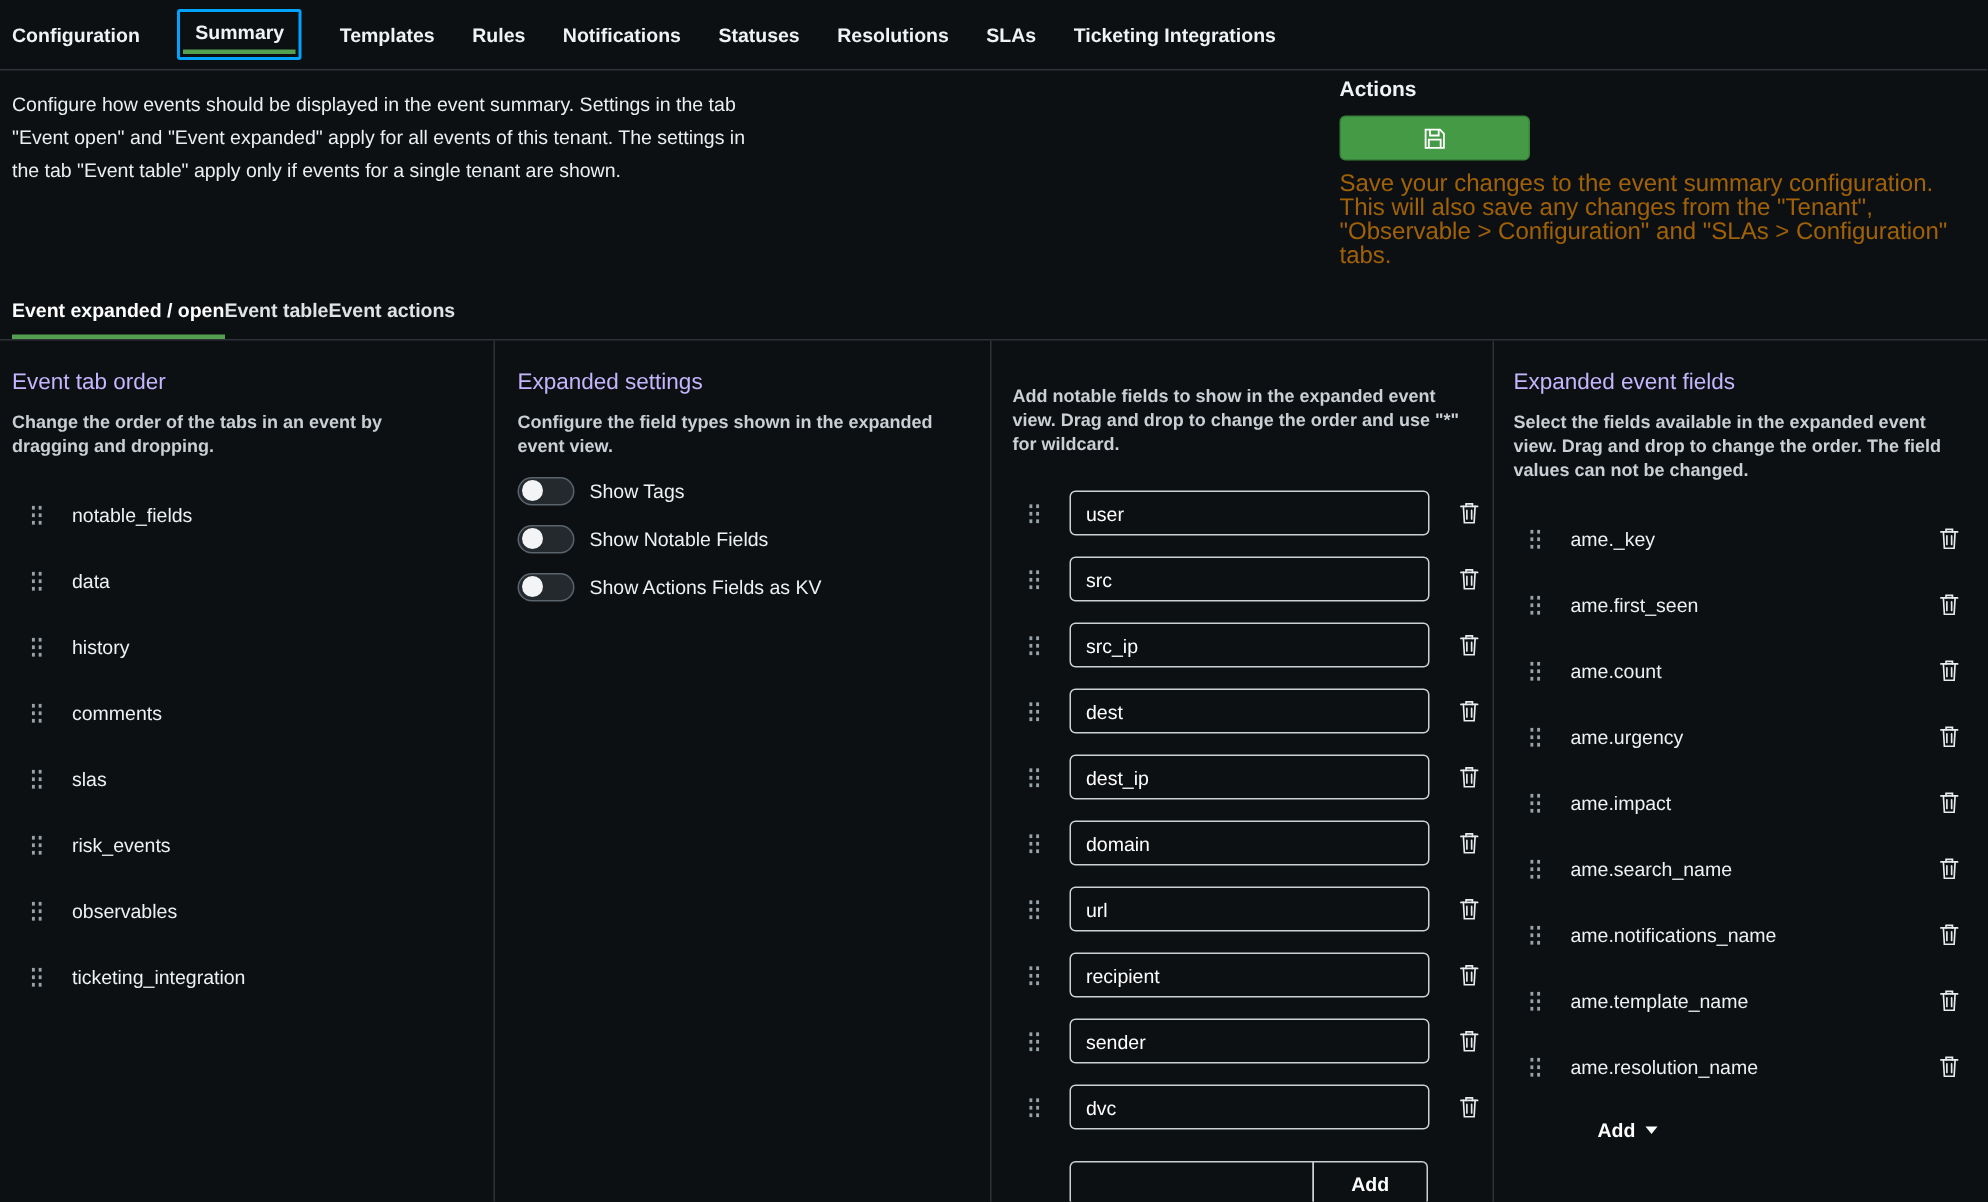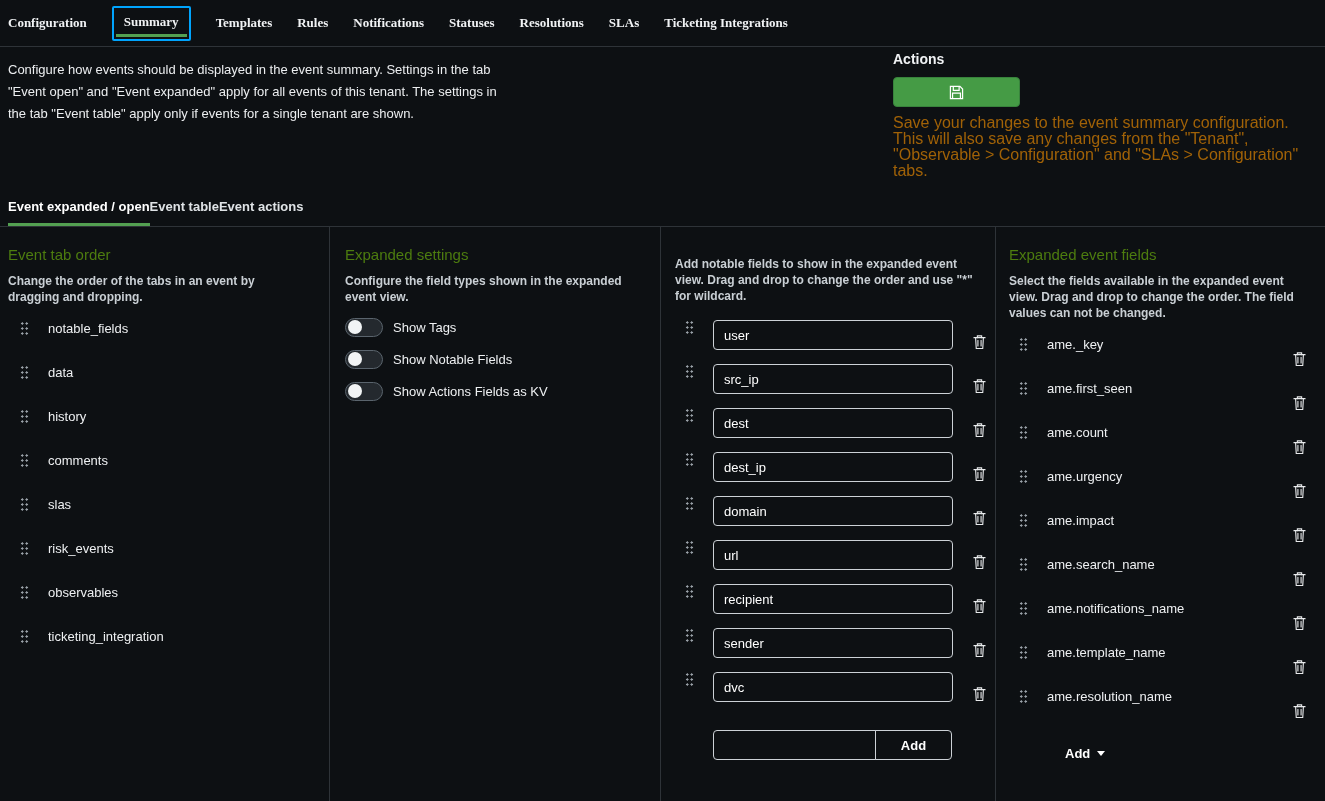--- a/index.html
+++ b/index.html
@@ -4,21 +4,21 @@
 <style>
   * { box-sizing: border-box; }
   html,body { margin:0; padding:0; }
   body {
     width:1325px; height:801px; overflow:hidden;
     background:#0d1013; color:#e8eaec;
     font-family:"Liberation Sans", sans-serif;
   }
   
   .top-nav { display:flex; align-items:center; gap:25px; height:47px; padding:0 8px; border-bottom:1px solid #2e3338; }
-  .tab { font-size:13px; font-weight:700; color:#f0f2f4; cursor:pointer; white-space:nowrap;font-family:Liberation Serif, serif; }
+  .tab { font-size:13px; font-weight:700; color:#f0f2f4; cursor:pointer; white-space:nowrap; }
   .tab.focus { border:2px solid #00a4fd; border-radius:2px; padding:6px 10px 9px; position:relative; }
   .tab.focus::after { content:""; position:absolute; left:2px; right:2px; bottom:2px; height:3px; background:#53a051; }
   
   .header-area { position:relative; height:140px; }
   .intro { position:absolute; left:8px; top:12px; width:492px; font-size:13px; line-height:22px; color:#eceef0; margin:0; }
   .actions { position:absolute; left:893px; top:4px; width:426px; }
   .actions-title { font-size:14px; font-weight:700; color:#f0f2f4; }
   .save-btn { margin-top:10px; width:127px; height:30px; background:#459b45; border:1px solid #38833c; border-radius:4px; display:flex; align-items:center; justify-content:center; cursor:pointer; }
   .actions-desc { margin:8px 0 0; font-size:16px; line-height:16px; color:#a16207; }
   
@@ -26,24 +26,24 @@
   .sub-tab { font-size:13px; font-weight:700; color:#dfe3e6; padding-bottom:12px; position:relative; cursor:pointer; white-space:nowrap; }
   .sub-tab.active { color:#ffffff; }
   .sub-tab.active::after { content:""; position:absolute; left:0; right:0; bottom:0; height:3px; background:#53a051; }
   
   .columns { display:flex; height:613px; }
   .col { padding-top:19px; height:100%; }
   .col1 { width:330px; padding-left:8px; border-right:1px solid #2e3338; }
   .col2 { width:331px; padding-left:15px; border-right:1px solid #2e3338; }
   .col3 { width:335px; padding-left:14px; border-right:1px solid #2e3338; }
   .col4 { flex:1; padding-left:13px; }
-  .col-title { font-size:15px; color:#4d7c0f; }
+  .col-title { font-size:15px; color:#c4b5fd; }
   .col-desc { margin:10px 0 0; font-size:12px; line-height:16px; color:#c9cfd4; width:300px;font-weight:bold; }
   .list { margin-top:16px; }
-  .row { height:44px; display:flex; }
+  .row { height:44px; display:flex; align-items:center; }
   .tab-row { padding-left:12px; }
   .row-label { margin-left:19px; font-size:13px; color:#eef0f2; }
   .grip { width:9px; height:15px; flex:none; cursor:grab;
           background-image:radial-gradient(circle, #9aa2a9 1.2px, rgba(0,0,0,0) 1.3px);
           background-size:4.5px 5px; }
   
   .toggle-list { margin-top:6px; }
   .toggle-row { height:32px; display:flex; align-items:center; }
   .toggle { width:38px; height:19px; border-radius:10px; background:#24292e; border:1px solid #5a646d; position:relative; flex:none; cursor:pointer; }
   .toggle .knob { position:absolute; left:2px; top:1.5px; width:14px; height:14px; border-radius:50%; background:#f2f4f5; }
@@ -173,20 +173,30 @@
           <input class="field-input" value="user" style="">
           <button class="trash-btn"><svg viewBox="0 0 14 17" width="13" height="16" fill="none" stroke="#e8eaec" stroke-width="1.2" stroke-linecap="round">
               <path d="M1 3.8h12"></path>
               <path d="M4.7 3.8V1.9h4.6v1.9"></path>
               <path d="M2.8 3.8l.7 11.7h7l.7-11.7"></path>
               <path d="M5.3 6.6v6.2M8.7 6.6v6.2"></path>
             </svg></button>
         </div>
       <div class="row field-row">
           <span class="grip"></span>
+          <input class="field-input" value="src" style="">
+          <button class="trash-btn"><svg viewBox="0 0 14 17" width="13" height="16" fill="none" stroke="#e8eaec" stroke-width="1.2" stroke-linecap="round">
+              <path d="M1 3.8h12"></path>
+              <path d="M4.7 3.8V1.9h4.6v1.9"></path>
+              <path d="M2.8 3.8l.7 11.7h7l.7-11.7"></path>
+              <path d="M5.3 6.6v6.2M8.7 6.6v6.2"></path>
+            </svg></button>
+        </div>
+      <div class="row field-row">
+          <span class="grip"></span>
           <input class="field-input" value="src_ip" style="">
           <button class="trash-btn"><svg viewBox="0 0 14 17" width="13" height="16" fill="none" stroke="#e8eaec" stroke-width="1.2" stroke-linecap="round">
               <path d="M1 3.8h12"></path>
               <path d="M4.7 3.8V1.9h4.6v1.9"></path>
               <path d="M2.8 3.8l.7 11.7h7l.7-11.7"></path>
               <path d="M5.3 6.6v6.2M8.7 6.6v6.2"></path>
             </svg></button>
         </div>
       <div class="row field-row">
           <span class="grip"></span>

